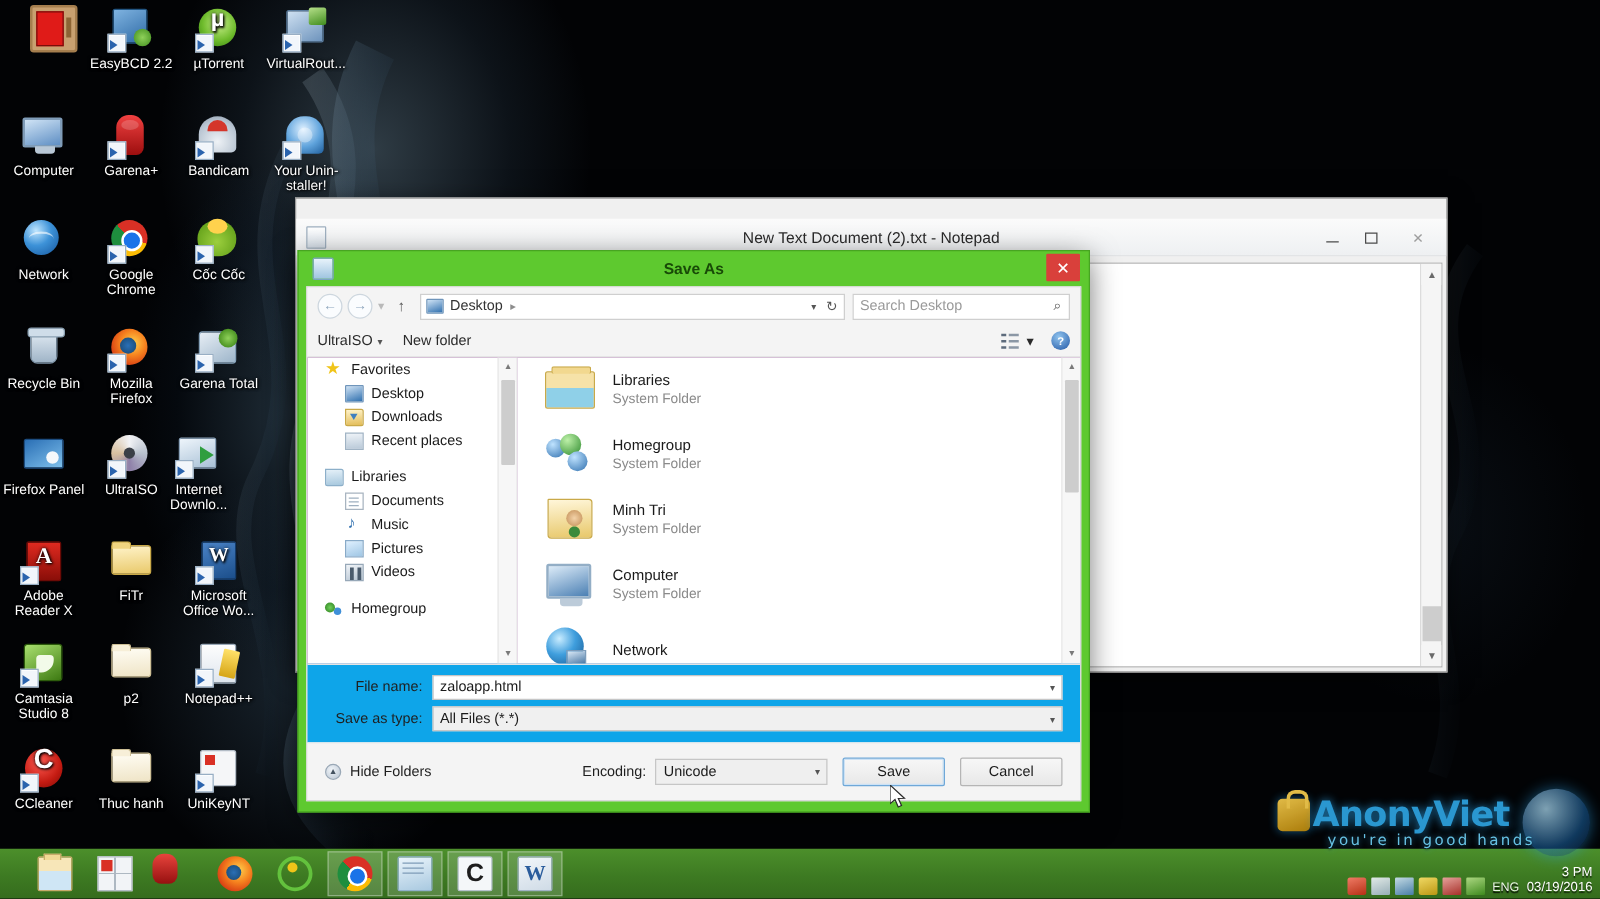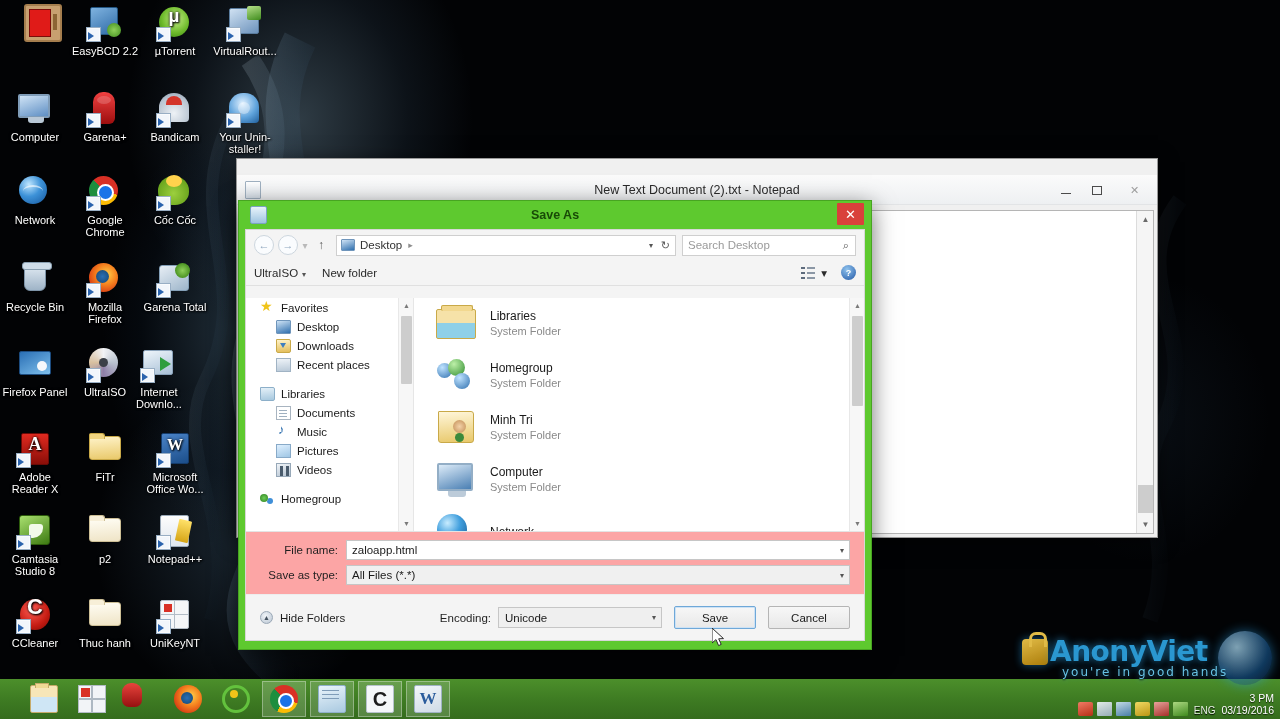--- a/index.html
+++ b/index.html
@@ -272,21 +272,21 @@
   .viewico { width:14px; height:12px; position:relative; }
   .viewico i { position:absolute; left:0; width:4px; height:2px; background:#5d6b7c; }
   .viewico i:nth-child(1){top:0;} .viewico i:nth-child(2){top:5px;} .viewico i:nth-child(3){top:10px;}
   .viewico b { position:absolute; left:6px; width:8px; height:2px; background:#8b97a5; }
   .viewico b:nth-of-type(1){top:0;} .viewico b:nth-of-type(2){top:5px;} .viewico b:nth-of-type(3){top:10px;}
   .helpico { width:15px; height:15px; border-radius:50%; margin-left: 14px;
     background: radial-gradient(circle at 40% 30%, #8fc3ee, #2257a5);
     color:#fff; font-size:9px; display:flex; align-items:center; justify-content:center; font-weight:bold;}
 
   
-  #sa-content { position:absolute; left:0; right:0; top:56px; bottom:109px; display:flex; background:#701a75;margin-top:12px; }
+  #sa-content { position:absolute; left:0; right:0; top:56px; bottom:109px; display:flex; background:#701a75; }
   #navpane {
     width: 168px; background: #fff; border-right: 1px solid #e6e6e6;
     position: relative; overflow: hidden;
   }
   .npitem { display:flex; align-items:center; height:19px; font-size:11.5px; color:#1a1a1a; padding-left:14px; }
   .npitem.lvl1 { padding-left: 14px; font-weight: normal; }
   .npitem.lvl2 { padding-left: 30px; }
   .npitem .ic { width:15px; height:14px; margin-right:6px; flex:none; position:relative; }
   .npgap { height: 10px; }
   .ic-star { background: none; }
@@ -333,37 +333,37 @@
   .f-net:after{content:""; position:absolute; right:-2px; bottom:-1px; width:14px; height:11px;
     background:linear-gradient(160deg,#dcebf8,#3f6f9e); border:1px solid #7d9cba;}
 
   .vsb { position:absolute; right:0; top:0; bottom:0; width:15px; background:#f7f7f7; border-left:1px solid #e8e8e8; }
   .vsb .a { position:absolute; left:0; width:15px; height:15px; color:#7a7a7a; font-size:7px;
      display:flex; align-items:center; justify-content:center;}
   .vsb .a.u{top:0;} .vsb .a.d{bottom:0;}
   .vsb .th { position:absolute; left:2px; width:11px; background:#cdcdcd; border-radius:1px; }
 
   
-  #sa-form { position:absolute; left:0; right:0; bottom:46px; height:63px; background:#fca5a5;
+  #sa-form { position:absolute; left:0; right:0; bottom:46px; height:63px; background:#0ea5e9;
     border-top:1px solid #e4e4e4; padding: 8px 14px 0 14px; margin-top: 44px; }
   .frow { display:flex; align-items:center; height:20px; margin-bottom:5px; }
   .frow .flabel { width: 78px; text-align: right; font-size: 11.5px; color: #1f1f1f; margin-right: 8px; }
   .fcombo { flex:1; height:20px; background:#fff; border:1px solid #c6c6c6; display:flex; align-items:center;
     padding: 0 18px 0 5px; font-size: 11.5px; color: #1a1a1a; position:relative; }
   .fcombo.dis { background:#f0f0f0; }
   .fcombo .dd { position:absolute; right:5px; color:#555; font-size:8px; }
 
   #sa-actions { position:absolute; left:0; right:0; bottom:0; height:46px; background:#f4f4f4;
     display:flex; align-items:center; padding: 0 14px; border-top:1px solid #ededed; }
   #hidefolders { display:flex; align-items:center; font-size:11.5px; color:#1f1f1f; }
   #hidefolders .cir { width:13px; height:13px; border-radius:50%; margin-right:7px;
     background: radial-gradient(circle at 40% 35%, #f0f4f8, #b9c5d2); border:1px solid #9aa8b6;
     display:flex;align-items:center;justify-content:center;font-size:7px;color:#44525f;}
   #enclabel { font-size:11.5px; color:#1f1f1f; margin-right:7px; }
-  #enccombo { width:164px; height:21px; background:#efefef; border:1px solid #c6c6c6;
+  #enccombo { width:138px; height:21px; background:#efefef; border:1px solid #c6c6c6;
     display:flex; align-items:center; padding:0 18px 0 6px; font-size:11.5px; color:#1a1a1a; position:relative;}
   #enccombo .dd { position:absolute; right:5px; color:#555; font-size:8px; }
   .dlgbtn { width:82px; height:23px; margin-left:12px; font-size:11.5px; color:#1a1a1a;
     display:flex; align-items:center; justify-content:center;
     background: linear-gradient(180deg,#f7f7f7,#e8e8e8); border:1px solid #b5b5b5; border-radius:2px; }
   .dlgbtn.primary { border-color:#6fa8d8; box-shadow: 0 0 0 1px #cde2f5 inset; }
 
   
   #cursor { position:absolute; left:712px; top:628px; width:14px; height:20px; z-index: 60; }
 

